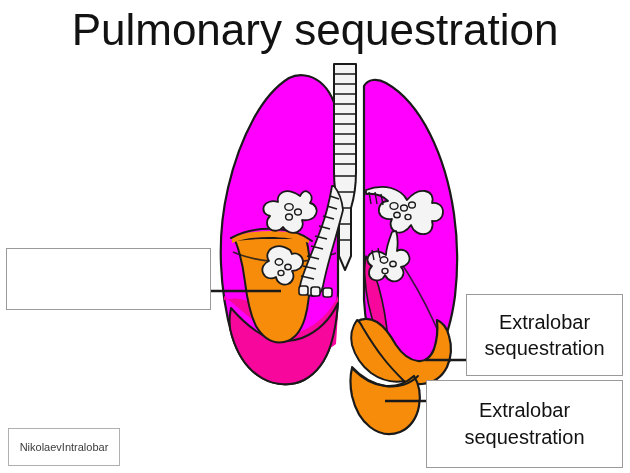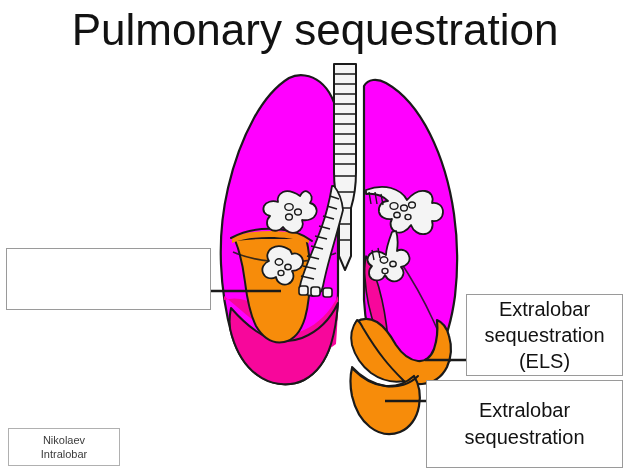--- a/index.html
+++ b/index.html
@@ -98,21 +98,21 @@
     height: 38px;
     box-sizing: border-box;
     background: #ffffff;
     border: 1px solid #b0b0b0;
     font-family: "Liberation Sans", sans-serif;
     font-size: 11px;
     line-height: 14px;
     color: #3b3b3b;
     text-align: center;
     display: flex;
-    flex-direction: column;
+    flex-direction: row;
     align-items: center;
     justify-content: center;
   }
   #credit-box .line { display: block; white-space: nowrap; }
 </style>
 </head>
 <body>
 
 <div id="slide">
 
@@ -365,21 +365,20 @@
     <line x1="425" y1="360" x2="470" y2="360" stroke="#1a1a1a" stroke-width="2.4" stroke-linecap="butt"></line>
     <line x1="385" y1="401" x2="432" y2="401" stroke="#1a1a1a" stroke-width="2.4" stroke-linecap="butt"></line>
   </svg>
 
   <div class="callout" id="callout-ils">
   </div>
 
   <div class="callout" id="callout-els">
     <span class="line">Extralobar</span>
     <span class="line">sequestration</span>
-    <span class="line">(ELS)</span>
   </div>
 
   <div class="callout" id="callout-subdia">
     <span class="line">Extralobar</span>
     <span class="line">sequestration</span>
   </div>
 
   <div id="credit-box">
     <span class="line">Nikolaev</span>
     <span class="line">Intralobar</span>

